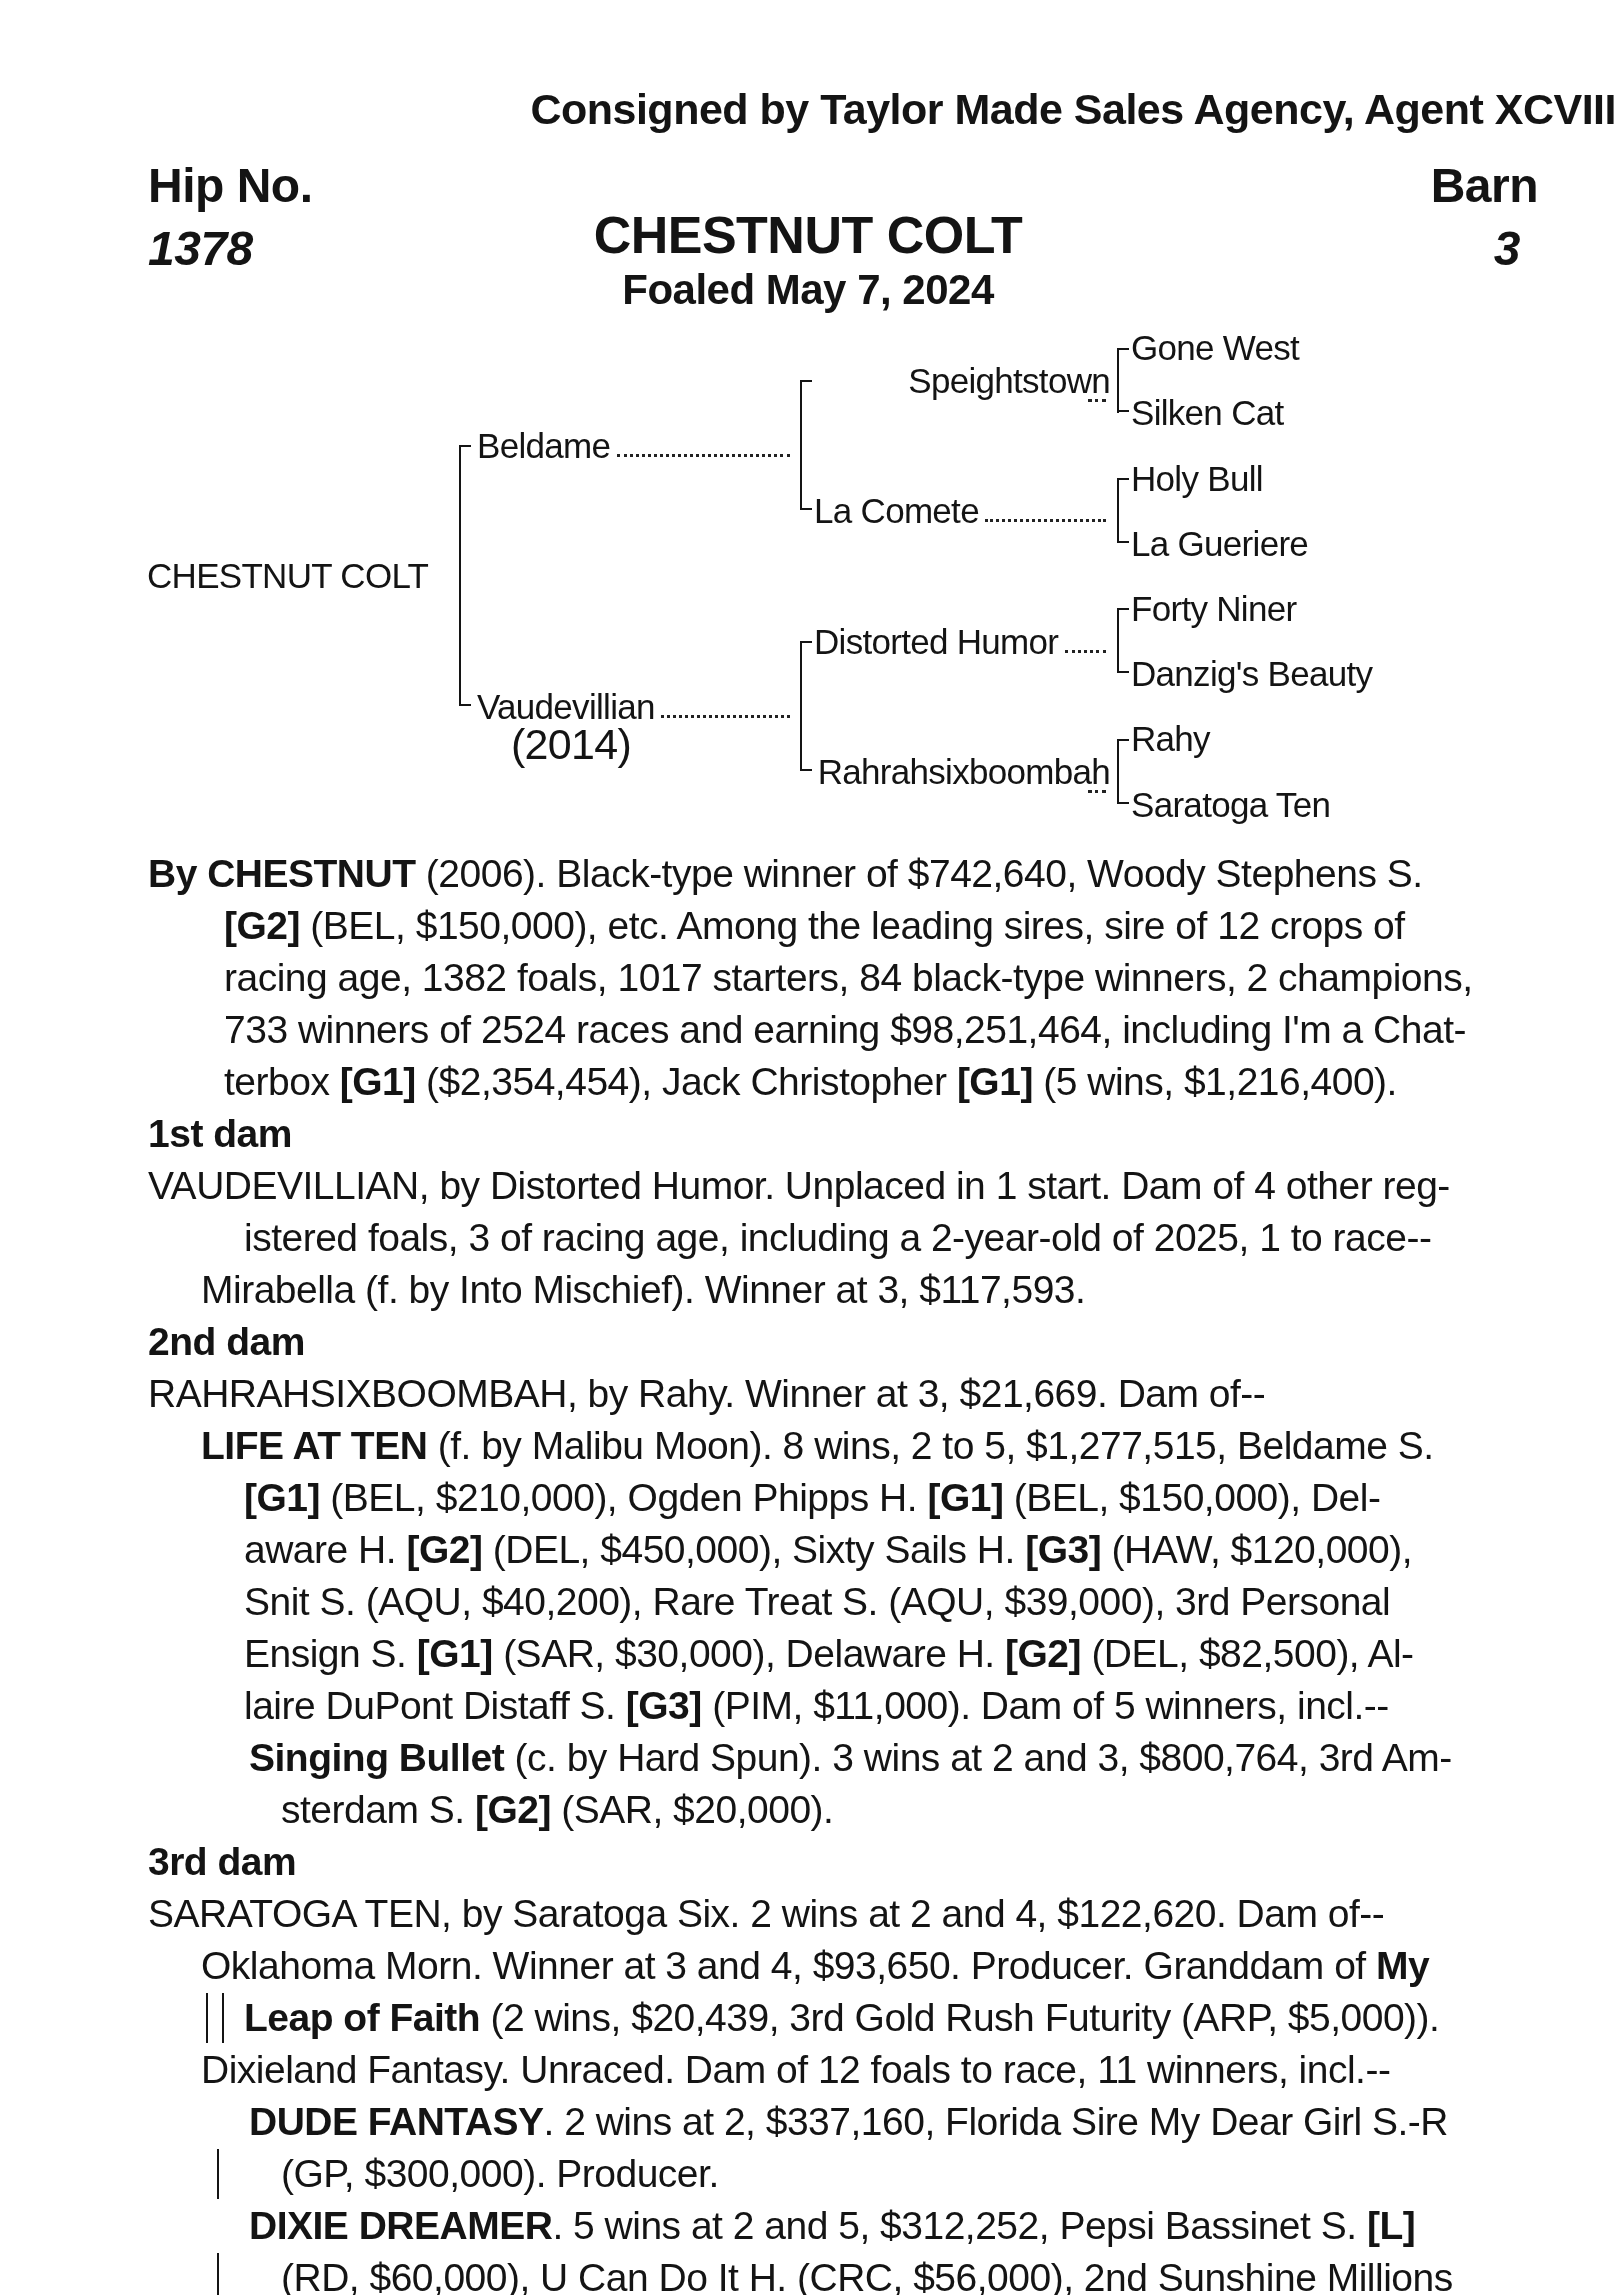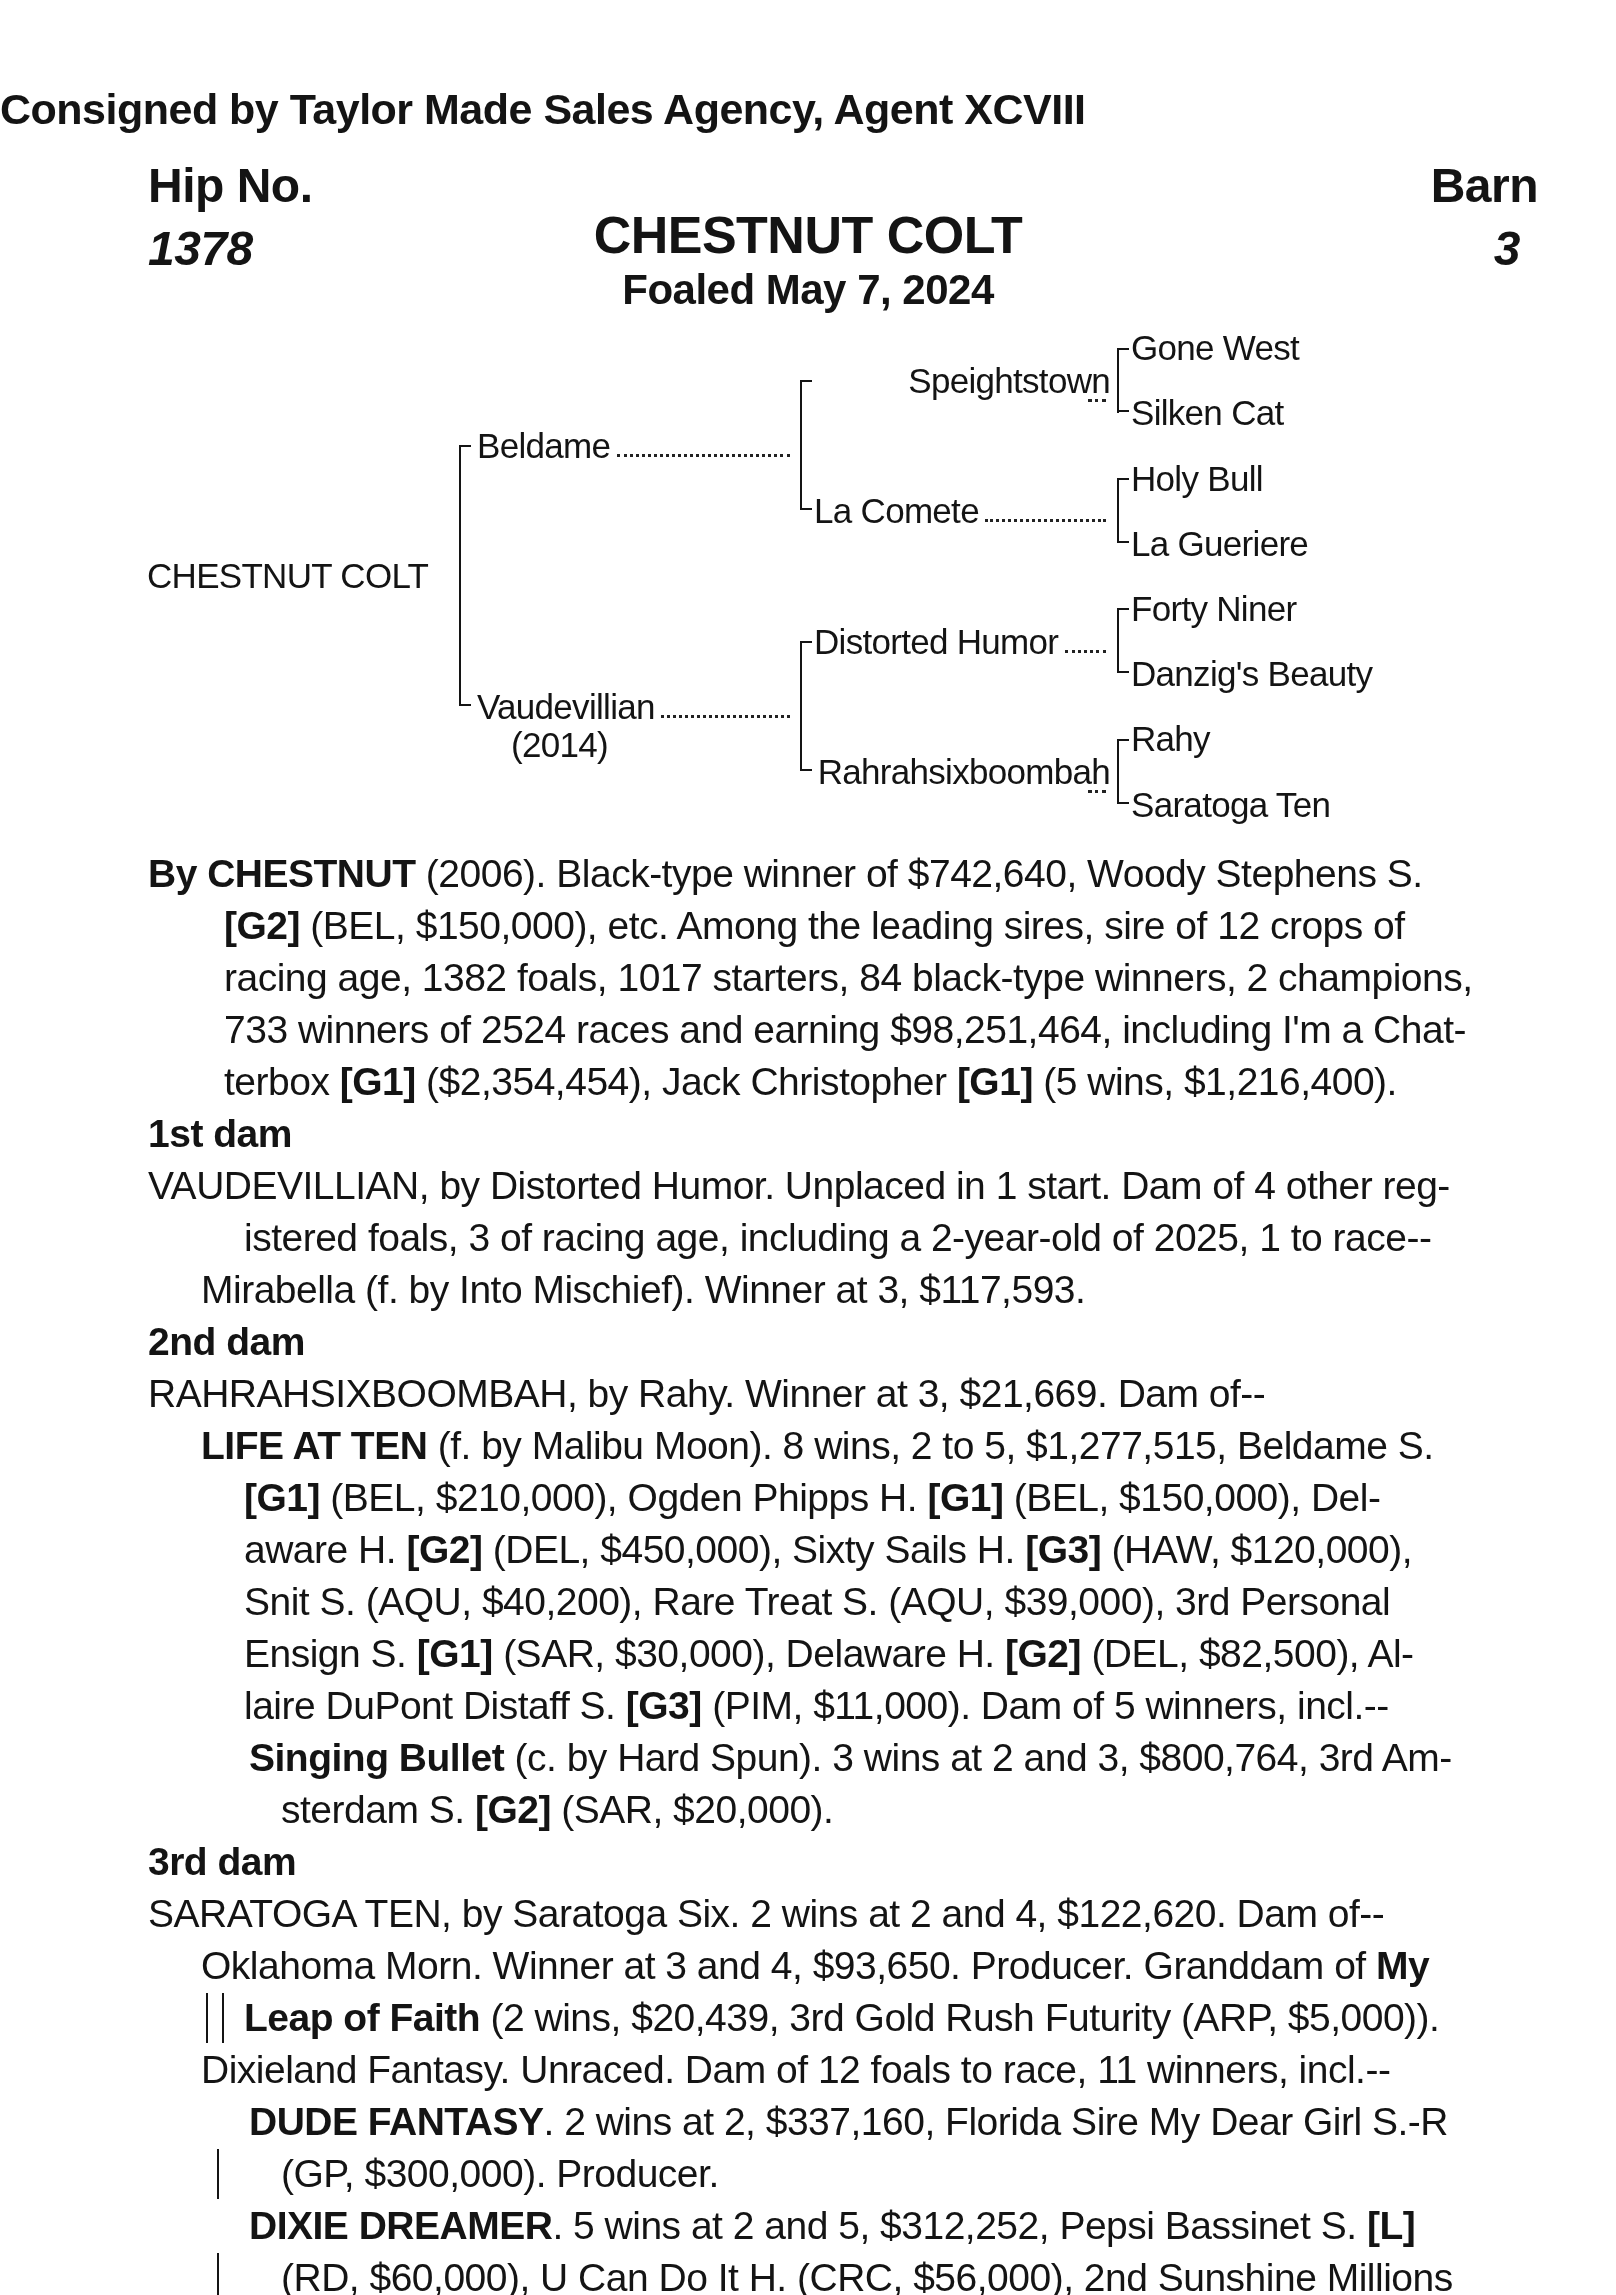--- a/index.html
+++ b/index.html
@@ -1,38 +1,38 @@
 <!DOCTYPE html>
 <html style="font-size:7.3px"><head>
 <meta charset="utf-8">
 <style>
   html,body{margin:0;padding:0;background:#9a9a9a;}
   #page{
     position:relative;width:1616px;height:3227px;background:#ffffff;
     font-family:"Liberation Sans",sans-serif;color:#141414;overflow:hidden;
   }
   
-  .consignor{position:absolute;left:0;top:85px;width:1616px;text-align:left;
+  .consignor{position:absolute;left:0;top:85px;width:1616px;text-align:right;
     font-size:43px;font-weight:bold;letter-spacing:-0.5px;}
   .hip-label{position:absolute;left:148px;top:158px;font-size:48px;font-weight:bold;letter-spacing:-0.5px;}
   .hip-number{position:absolute;left:148px;top:221px;font-size:48px;font-weight:bold;font-style:italic;letter-spacing:-0.5px;}
   .barn-label{position:absolute;left:1240px;top:158px;width:298px;text-align:right;
     font-size:48px;font-weight:bold;letter-spacing:-0.5px;}
   .barn-number{position:absolute;left:1240px;top:221px;width:280px;text-align:right;
     font-size:48px;font-weight:bold;font-style:italic;letter-spacing:-0.5px;}
   .colt-title{position:absolute;left:0;top:205px;width:1616px;text-align:center;
     font-size:52px;font-weight:bold;letter-spacing:-0.5px;}
   .foaled{position:absolute;left:0;top:266px;width:1616px;text-align:center;
     font-size:42px;font-weight:bold;letter-spacing:-0.5px;}
   
   #pedigree{position:absolute;left:0;top:0;width:1616px;height:872px;}
   .ped-row{position:absolute;height:37px;display:flex;align-items:flex-end;
     font-size:35px;line-height:37px;letter-spacing:-0.7px;white-space:nowrap;}
   .ped-leader{flex:1 1 auto;border-bottom:3.2px dotted #222;margin:0 3.7px 7.3px 6.4px;min-width:18.4px;}
-  .ped-sub{position:absolute;font-size:35px;line-height:37px;letter-spacing:-0.7px;}
+  .ped-sub{position:absolute;font-size:43px;line-height:37px;letter-spacing:-0.7px;}
   .br-v{position:absolute;width:2.3px;background:#141414;}
   .br-t{position:absolute;height:2.3px;width:12.4px;background:#141414;}
   
   #body-text{position:absolute;left:148px;top:848px;width:1409px;}
   .bline{position:relative;height:52px;line-height:52px;font-size:39px;
     letter-spacing:-0.5px;white-space:nowrap;}
   .bline .b{font-weight:bold;}
   .vbar{position:absolute;top:1.4px;bottom:1.4px;width:2.3px;background:#141414;}
   .ind-l0{padding-left:0;}
   .ind-is{padding-left:76px;}

